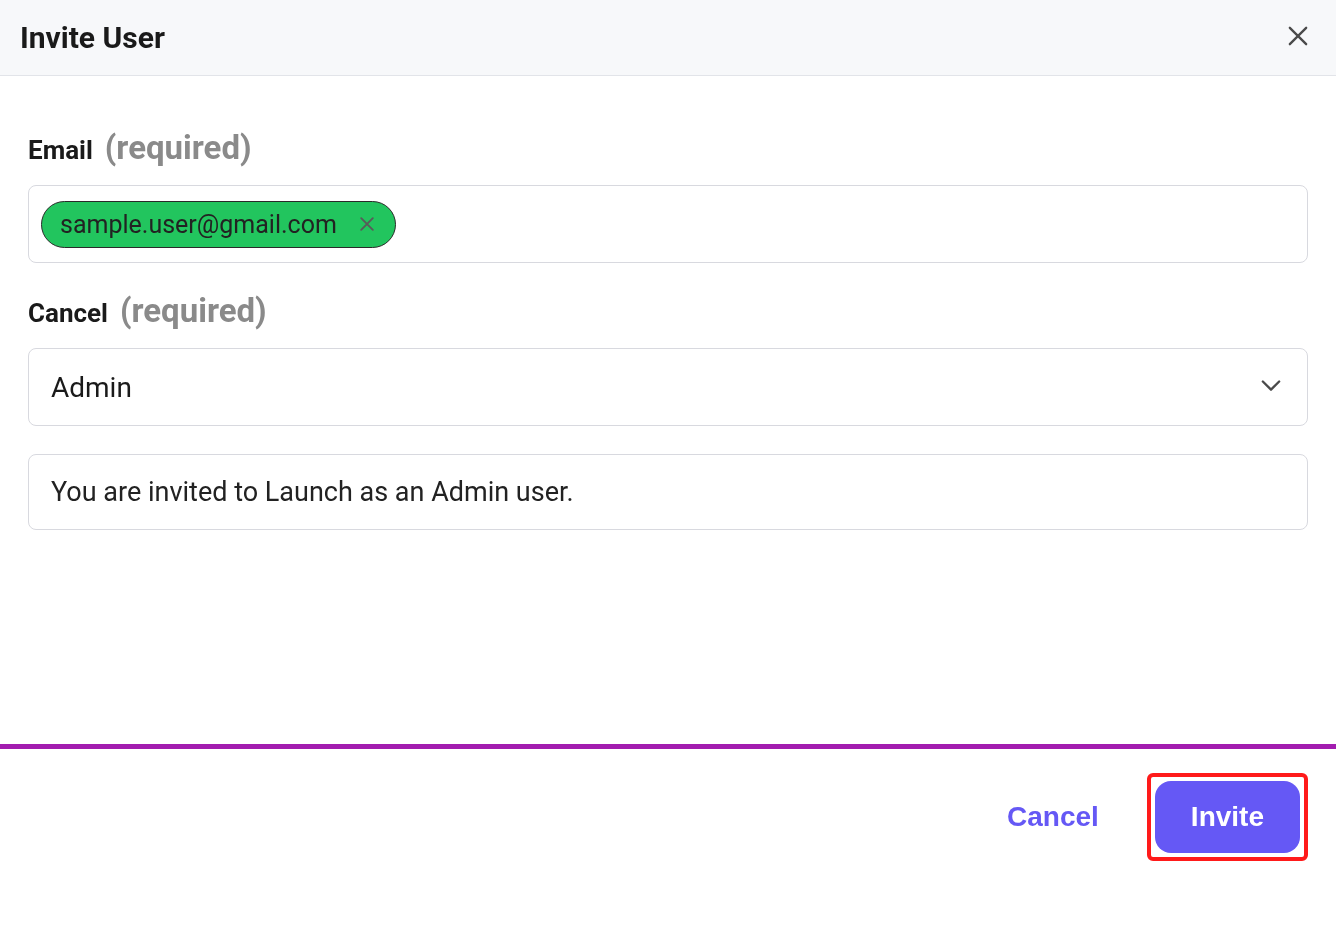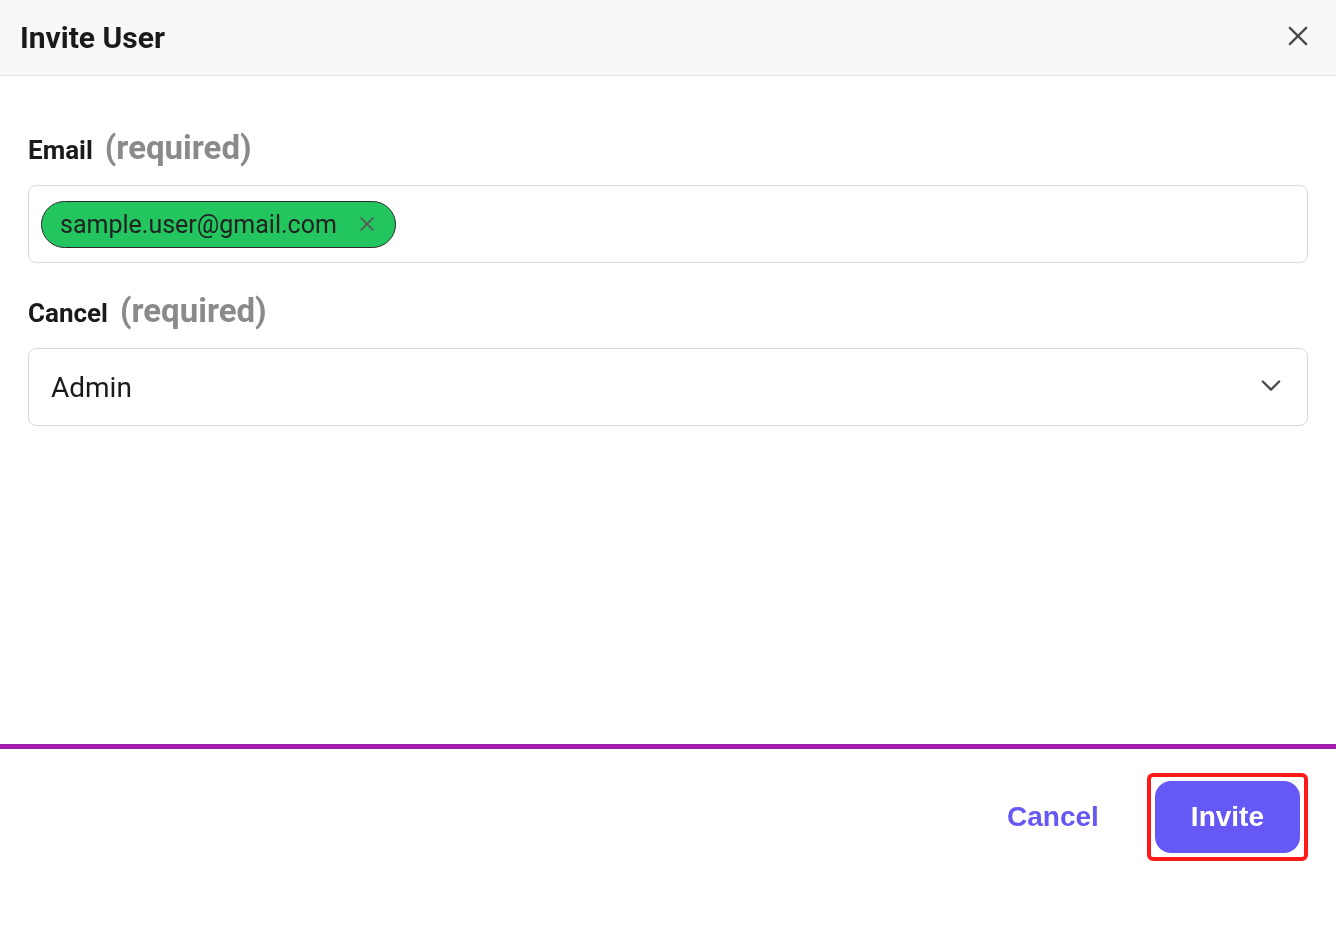--- a/index.html
+++ b/index.html
@@ -212,20 +212,21 @@
       <span class="select-value">Admin</span>
       <span class="chevron-down">
         <svg viewBox="0 0 24 24" fill="none">
             <path d="M5 9 L12 16 L19 9" stroke-linecap="round" stroke-linejoin="round"></path>
           </svg>
       </span>
     </div>
   </div>
 
   <div class="form-group">
+    <input type="text" class="message-input" value="You are invited to Launch as an Admin user." style="">
   </div>
 
 </div>
 
 <div class="modal-footer">
   <button class="cancel-btn">Cancel</button>
   <div class="invite-wrap">
     <button class="invite-btn">Invite</button>
   </div>
 </div>

